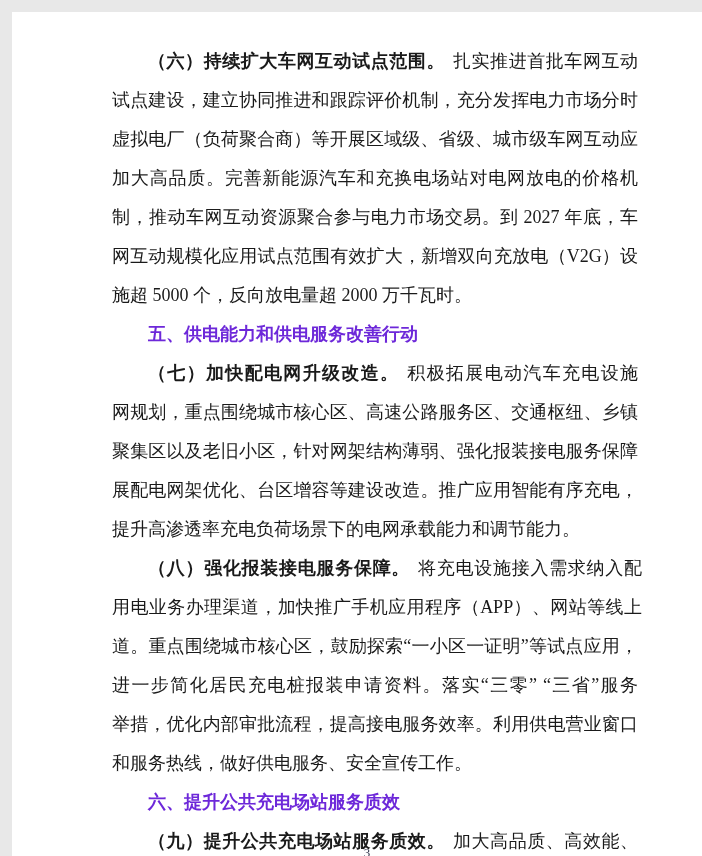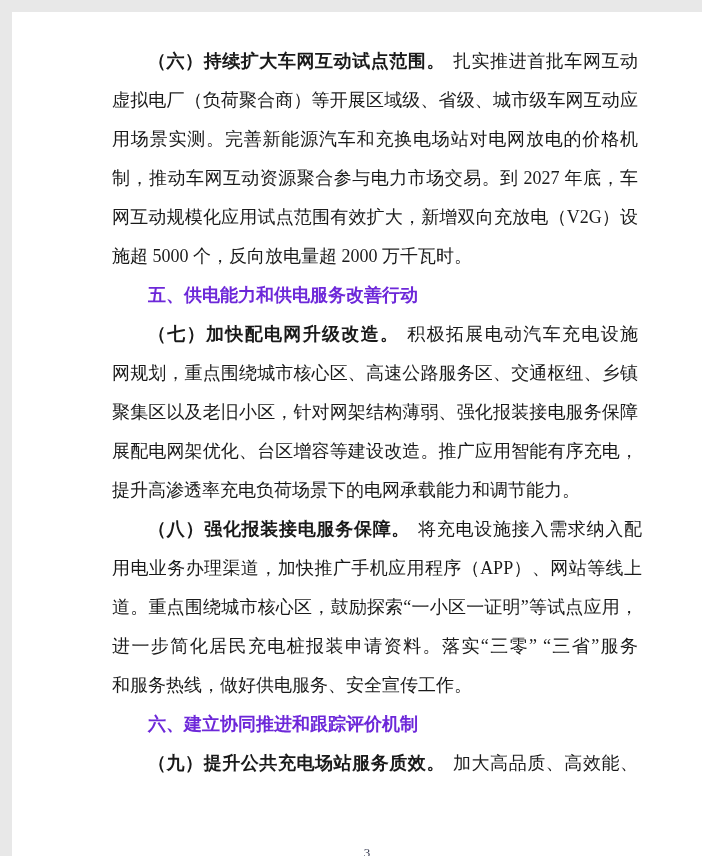--- a/index.html
+++ b/index.html
@@ -49,33 +49,35 @@
     color: #33374d;
     font-family: "Liberation Serif", "DejaVu Serif", serif;
   }
 </style>
 </head>
 <body>
 
 <div class="page">
   <div class="doc">
       <div class="line justify indent"><b>（六）持续扩大车网互动试点范围。</b><span>扎实推进首批车网互动</span></div>
+      <div class="line justify"><span>试点建设，建立协同推进和跟踪评价机制，充分发挥电力市场分时</span></div>
       <div class="line justify"><span>虚拟电厂（负荷聚合商）等开展区域级、省级、城市级车网互动应</span></div>
-      <div class="line justify"><span>用场景实测。完善新能源汽车和充换电场站对电网放电的价格机</span></div>
+      <div class="line justify"><span>加大高品质。完善新能源汽车和充换电场站对电网放电的价格机</span></div>
       <div class="line justify"><span>制，推动车网互动资源聚合参与电力市场交易。到 2027 年底，车</span></div>
       <div class="line justify"><span>网互动规模化应用试点范围有效扩大，新增双向充放电（V2G）设</span></div>
       <div class="line"><span>施超 5000 个，反向放电量超 2000 万千瓦时。</span></div>
       <div class="line indent heading"><b>五、供电能力和供电服务改善行动</b></div>
       <div class="line justify indent"><b>（七）加快配电网升级改造。</b><span>积极拓展电动汽车充电设施</span></div>
       <div class="line justify"><span>网规划，重点围绕城市核心区、高速公路服务区、交通枢纽、乡镇</span></div>
       <div class="line justify"><span>聚集区以及老旧小区，针对网架结构薄弱、强化报装接电服务保障</span></div>
       <div class="line justify"><span>展配电网架优化、台区增容等建设改造。推广应用智能有序充电，</span></div>
       <div class="line"><span>提升高渗透率充电负荷场景下的电网承载能力和调节能力。</span></div>
       <div class="line justify indent"><b>（八）强化报装接电服务保障。</b><span>将充电设施接入需求纳入配电</span></div>
       <div class="line justify"><span>用电业务办理渠道，加快推广手机应用程序（APP）、网站等线上渠</span></div>
       <div class="line justify"><span>道。重点围绕城市核心区，鼓励探索“一小区一证明”等试点应用，</span></div>
       <div class="line justify"><span>进一步简化居民充电桩报装申请资料。落实“三零” “三省”服务</span></div>
+      <div class="line justify"><span>举措，优化内部审批流程，提高接电服务效率。利用供电营业窗口</span></div>
       <div class="line"><span>和服务热线，做好供电服务、安全宣传工作。</span></div>
-      <div class="line indent heading"><b>六、建立协同推进和跟踪评价机制</b></div>
+      <div class="line indent heading"><b>六、提升公共充电场站服务质效</b></div>
       <div class="line justify indent"><b>（九）提升公共充电场站服务质效。</b><span>加大高品质、高效能、</span></div>
     </div>
   <div class="page-number">3</div>
 </div>
 
 </body></html>

